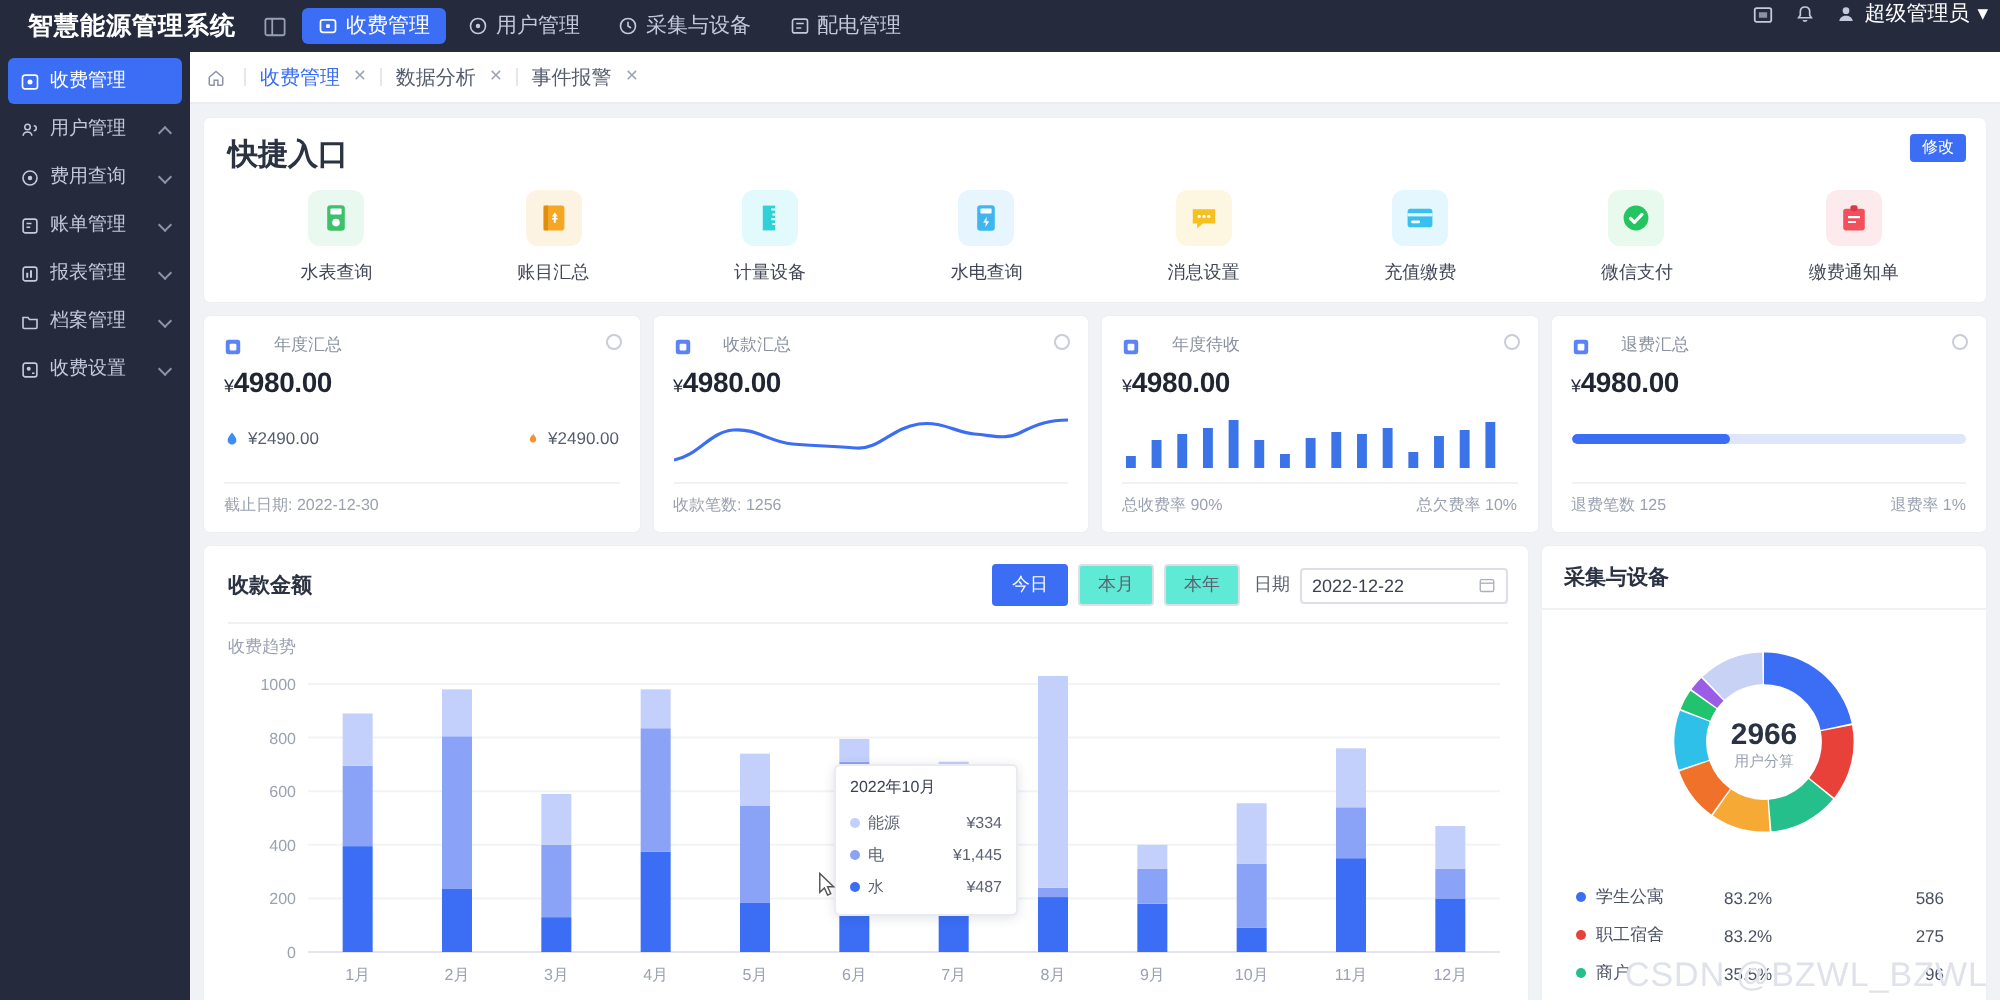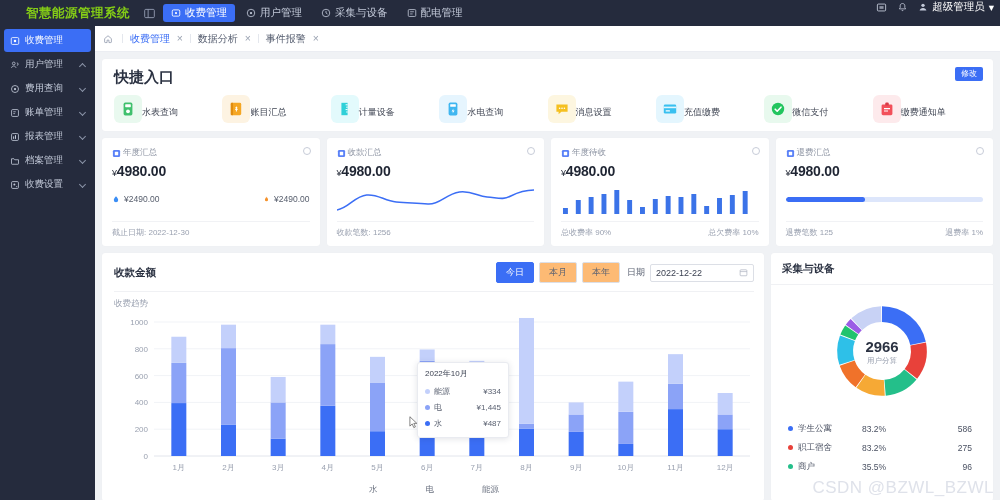--- a/index.html
+++ b/index.html
@@ -12,22 +12,22 @@
   body { position: relative; }
 
   
   .topbar {
     height: 26px; width: 1000px;
     background: #252b3d;
     display: flex; align-items: center;
     position: relative;
   }
   .brand {
-    color: #84cc16; font-size: 12.5px; font-weight: bold;
-    padding-left: 26px; letter-spacing: .5px; white-space: nowrap;
+    color: #ffffff; font-size: 12.5px; font-weight: bold;
+    padding-left: 14px; letter-spacing: .5px; white-space: nowrap;
   }
   .collapse-ico {
     margin-left: 14px; width: 11px; height: 11px;
     display: flex; align-items: center; justify-content: center;
     color: #97a0b5;
   }
   .topnav { display: flex; align-items: center; margin-left: 8px; gap: 3px; }
   .topnav-item {
     display: flex; align-items: center; gap: 4px;
     height: 18px; padding: 0 8px; border-radius: 3px;
@@ -102,34 +102,34 @@
   .edit-btn {
     position: absolute; right: 10px; top: 8px;
     background: #3b6ef5; color: #fff; font-size: 8px;
     border-radius: 2px; padding: 2px 6px; line-height: 1.3;
     border: none; white-space: nowrap;
   }
   .quick-row {
     display: flex; margin-top: 8px;
   }
   .quick-item {
-    flex: 1; display: flex; flex-direction: row; align-items: center;
+    flex: 1; display: flex; flex-direction: column; align-items: center;
   }
   .qi-box {
     width: 28px; height: 28px; border-radius: 6px;
     display: flex; align-items: center; justify-content: center;
   }
   .qi-label {
     margin-top: 7px; font-size: 9px; color: #404654; white-space: nowrap;
   }
 
   
   .stats-row { display: flex; gap: 7px; margin-top: 7px; }
   .stat-card { flex: 1; padding: 9px 10px 8px 10px; position: relative; min-width: 0; }
-  .sc-head { display: flex; align-items: center; gap: 2px; }
+  .sc-head { display: flex; align-items: center; gap: 16px; }
   .sc-title { font-size: 8.5px; color: #8a91a0; white-space: nowrap; }
   .sc-info {
     position: absolute; right: 9px; top: 9px;
     width: 8px; height: 8px; border-radius: 50%;
     border: 1px solid #c7ccd8;
   }
   .sc-amount {
     font-size: 14px; font-weight: bold; color: #1f2533; margin-top: 4px;
     letter-spacing: -.2px;
   }
@@ -144,21 +144,21 @@
   .sc-split { display: flex; justify-content: space-between; width: 100%; align-items: center; }
 
   
   .bottom-row { display: flex; gap: 7px; margin-top: 7px; height: 248px; }
   .chart-card { flex: 1; padding: 9px 10px 4px 12px; position: relative; min-width: 0; }
   .cc-head { display: flex; align-items: center; justify-content: space-between; }
   .cc-title { font-size: 10.5px; font-weight: bold; color: #2b3242; white-space: nowrap; }
   .cc-tools { display: flex; align-items: center; gap: 5px; }
   .seg {
     font-size: 9px; padding: 3px 9px; border: 1px solid #dcdfe6;
-    border-radius: 2px; color: #5b6272; background: #fdba74; white-space: nowrap;
+    border-radius: 2px; color: #5b6272; background: #5eead4; white-space: nowrap;
   }
   .seg.active { background: #3b6ef5; border-color: #3b6ef5; color: #fff; }
   .date-label { font-size: 9px; color: #5b6272; margin-left: 2px; white-space: nowrap; }
   .date-input {
     display: flex; align-items: center; justify-content: space-between;
     width: 104px; height: 18px; border: 1px solid #dcdfe6; border-radius: 2px;
     font-size: 9px; color: #3c4252; padding: 0 5px; background: #fff;
   }
   .cc-divider { height: 1px; background: #f0f1f4; margin: 8px 0 6px 0; }
   .cc-sub { font-size: 8.5px; color: #9aa1b0; }

